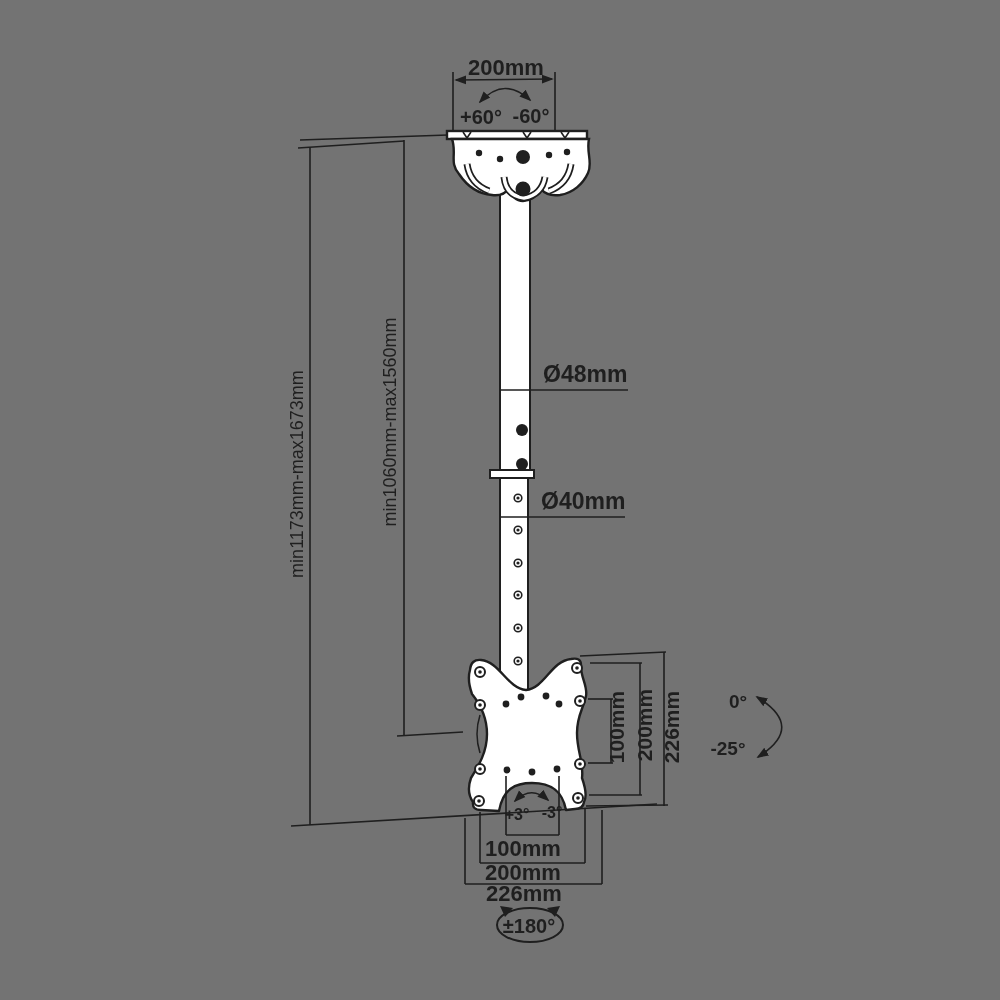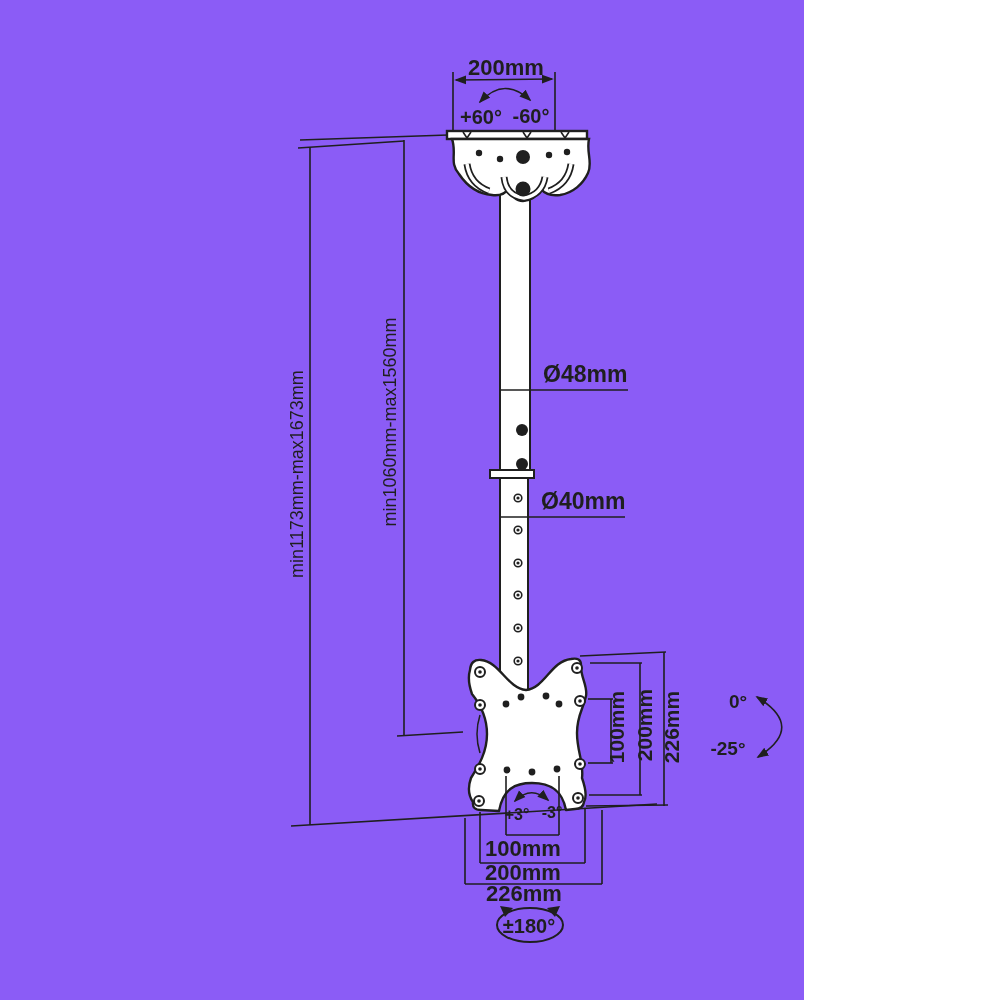--- a/index.html
+++ b/index.html
@@ -1,16 +1,16 @@
 <!DOCTYPE html>
 <html><head>
 <meta charset="utf-8">
 <style>
   html,body{margin:0;padding:0;background:#ffffff;}
-  .stage{width:804px;height:1000px;position:relative;background:#8b5cf6;
+  .stage{width:1000px;height:1000px;position:relative;background:#737373;
          font-family:"Liberation Sans", sans-serif;}
   svg{display:block;}
   .ink-stroke{stroke:#1f1f1f;fill:none;}
   .thin{stroke-width:1.6;}
   .med{stroke-width:2;}
   .thick{stroke-width:2.4;}
   .white-fill{fill:#ffffff;}
   .ink-fill{fill:#1f1f1f;stroke:none;}
   text{fill:#1f1f1f;font-family:"Liberation Sans", sans-serif;font-weight:600;}
   .t22{font-size:22px;}

